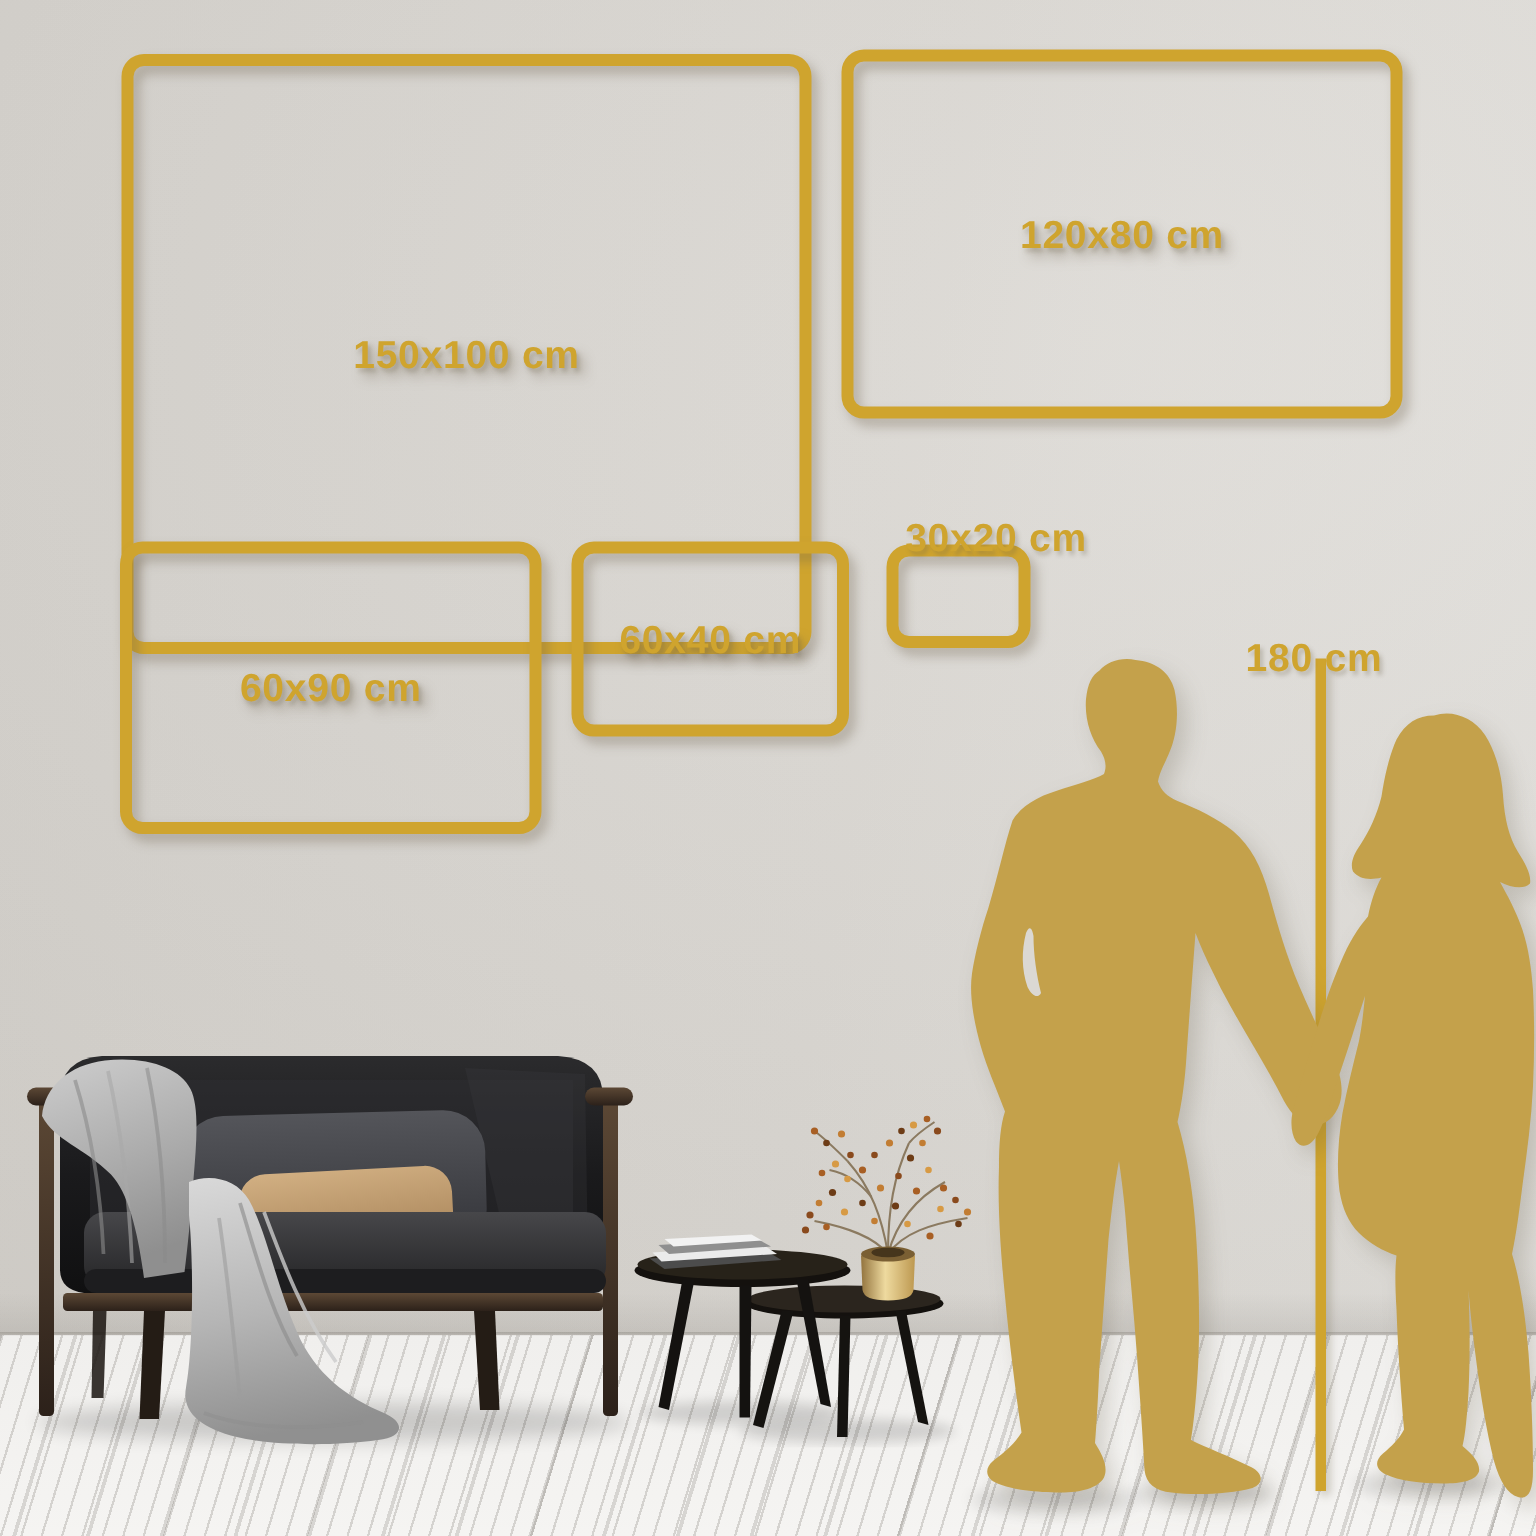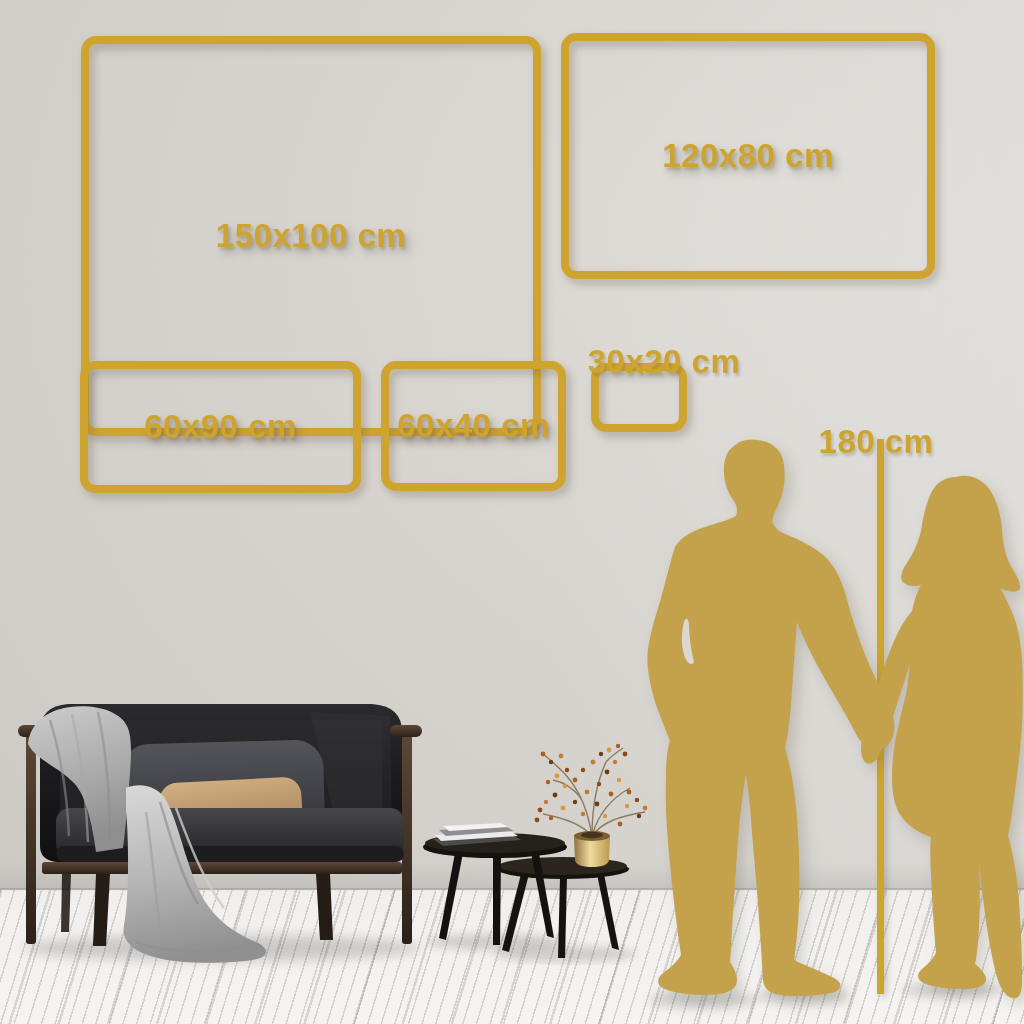--- a/index.html
+++ b/index.html
@@ -28,29 +28,29 @@
     position:absolute;left:0;top:888px;width:1024px;height:3px;
     background:linear-gradient(rgba(120,115,108,0.35), rgba(0,0,0,0));
   }
   .size-frame{
     position:absolute;box-sizing:border-box;
     border:8px solid var(--accent-gold,#cfa42e);border-radius:15px;
     display:flex;align-items:center;justify-content:center;
     filter:drop-shadow(4px 5px 4px rgba(110,98,75,0.38));
   }
   .size-label{
-    font-weight:800;font-size:33px;letter-spacing:0.5px;
+    font-weight:800;font-size:26px;letter-spacing:0.5px;
     color:var(--accent-gold,#cfa42e);
     text-shadow:2px 3px 3px rgba(110,98,75,0.30);
     white-space:nowrap;
   }
   .floating-label{position:absolute;text-align:center;margin-top:24px;}
   .frame-150{left:81px;top:36px;width:460px;height:400px;}
   .frame-120{left:561px;top:33px;width:374px;height:246px;}
-  .frame-6090{left:80px;top:361px;width:281px;height:132px;}
+  .frame-6090{left:80px;top:361px;width:281px;height:195px;}
   .frame-6040{left:381px;top:361px;width:185px;height:130px;text-align:right;}
   .frame-3020{left:591px;top:363px;width:96px;height:69px;}
   .label-3020{left:579px;top:319px;width:170px;}
   .label-180{left:776px;top:399px;width:200px;}
   .height-line{
     position:absolute;left:877px;top:439px;width:7px;height:555px;
     background:var(--accent-gold,#cfa42e);
     filter:drop-shadow(3px 3px 3px rgba(110,98,75,0.3));
   }
   .sofa-svg{position:absolute;left:10px;top:690px;width:420px;height:290px;}

